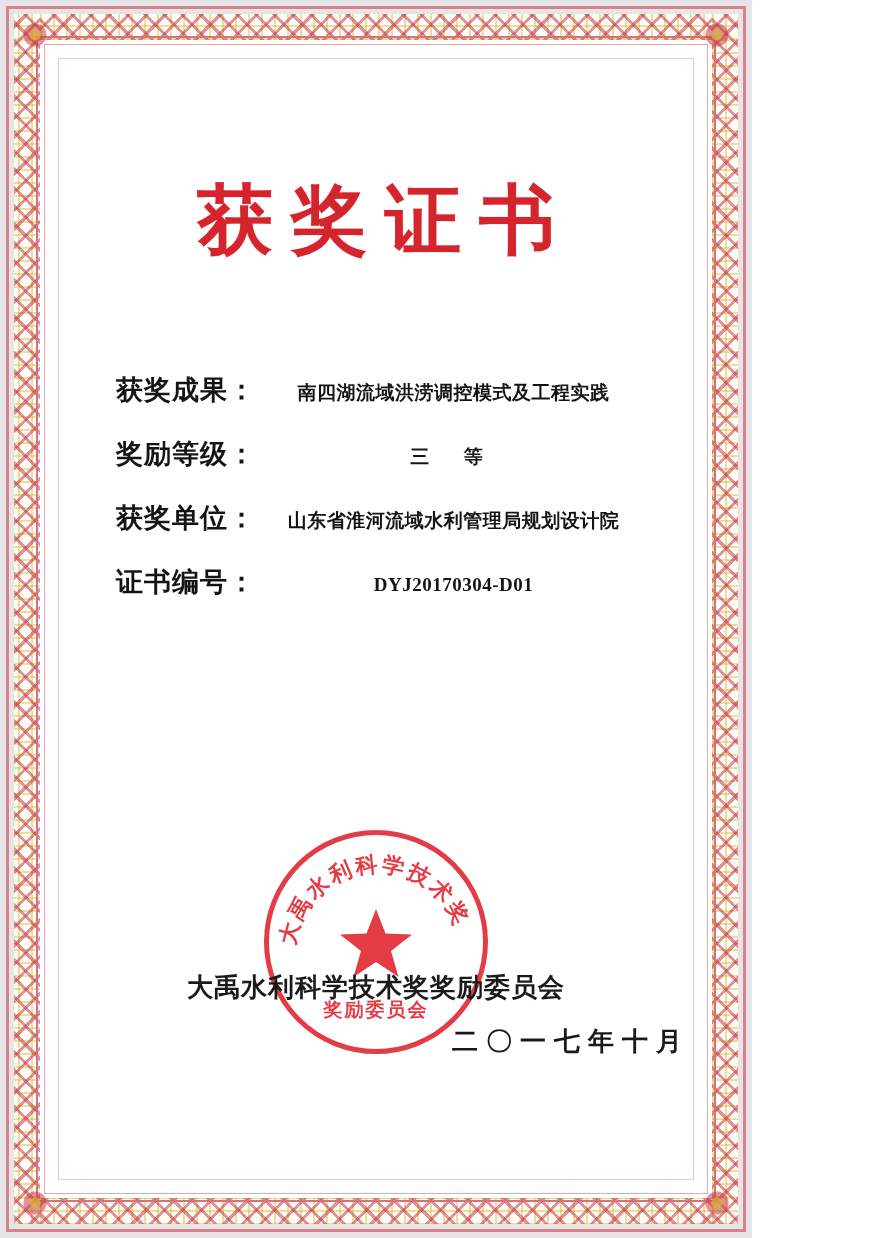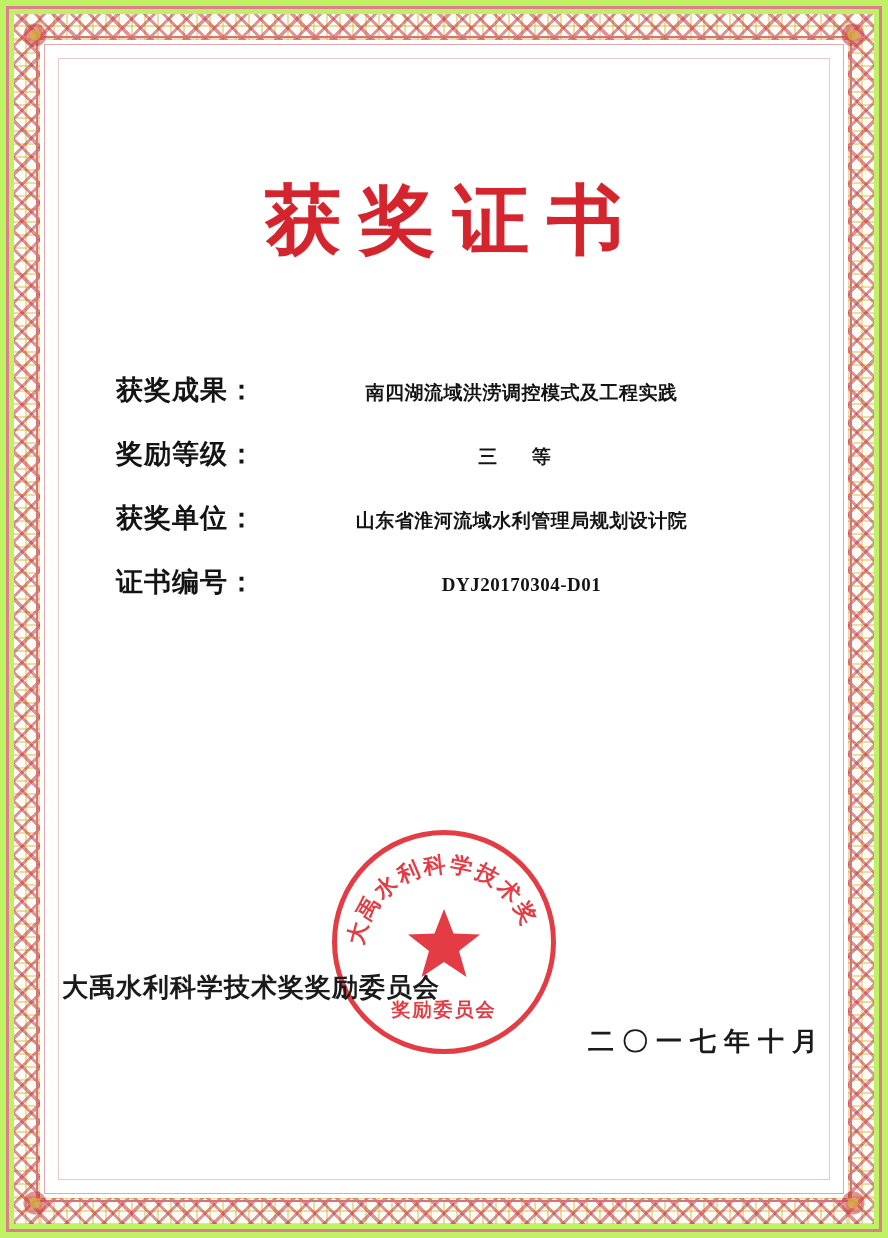--- a/index.html
+++ b/index.html
@@ -9,23 +9,23 @@
   }
   body {
     width: 888px;
     height: 1238px;
     font-family: "Liberation Serif", "DejaVu Serif", serif;
     overflow: hidden;
   }
 
   .certificate {
     position: relative;
-    width: 888px;
+    width: 752px;
     height: 1238px;
-    background: #bef264;
+    background: #e5e5e5;
     box-sizing: border-box;
   }
 
   
   .border-outer {
     position: absolute;
     left: 6px;
     top: 6px;
     right: 6px;
     bottom: 6px;
@@ -224,20 +224,21 @@
     font-weight: 700;
     letter-spacing: 2px;
     font-family: "DejaVu Serif", "Liberation Serif", serif;
   }
 
   .issuer {
     position: absolute;
     left: 0;
     right: 0;
     top: 908px;
+    text-align: center;
     font-size: 26px;
     font-weight: 700;
     color: #1a1a1a;
     letter-spacing: 1px;
     font-family: "DejaVu Serif", "Liberation Serif", serif;
   }
   .issue-date {
     position: absolute;
     left: 0;
     right: 0;

